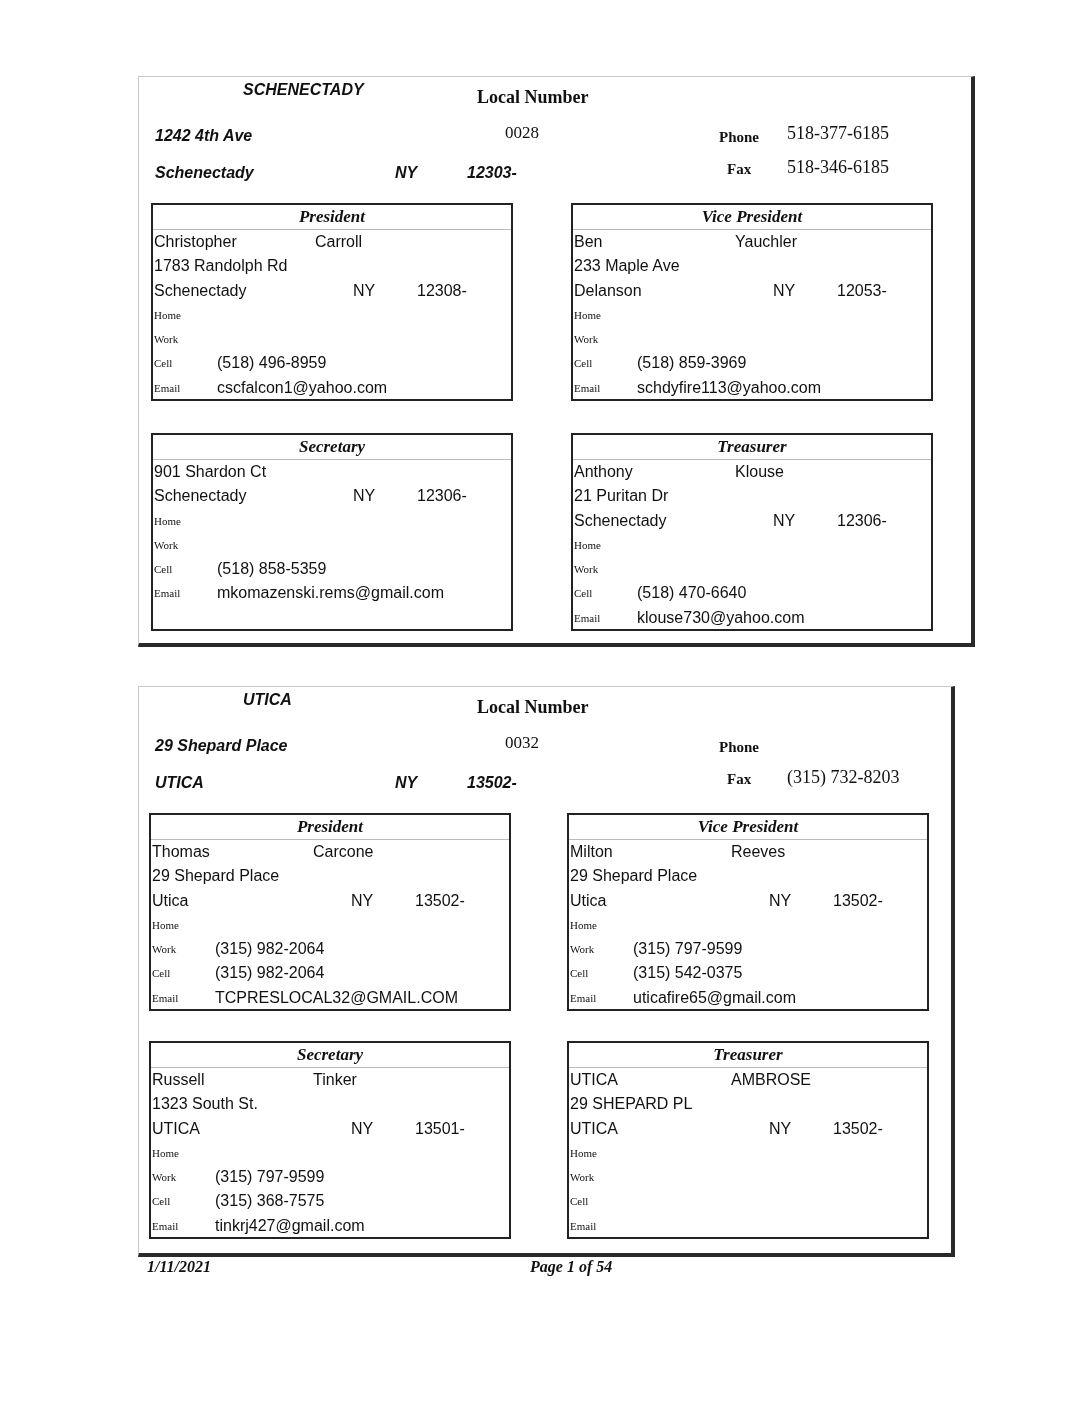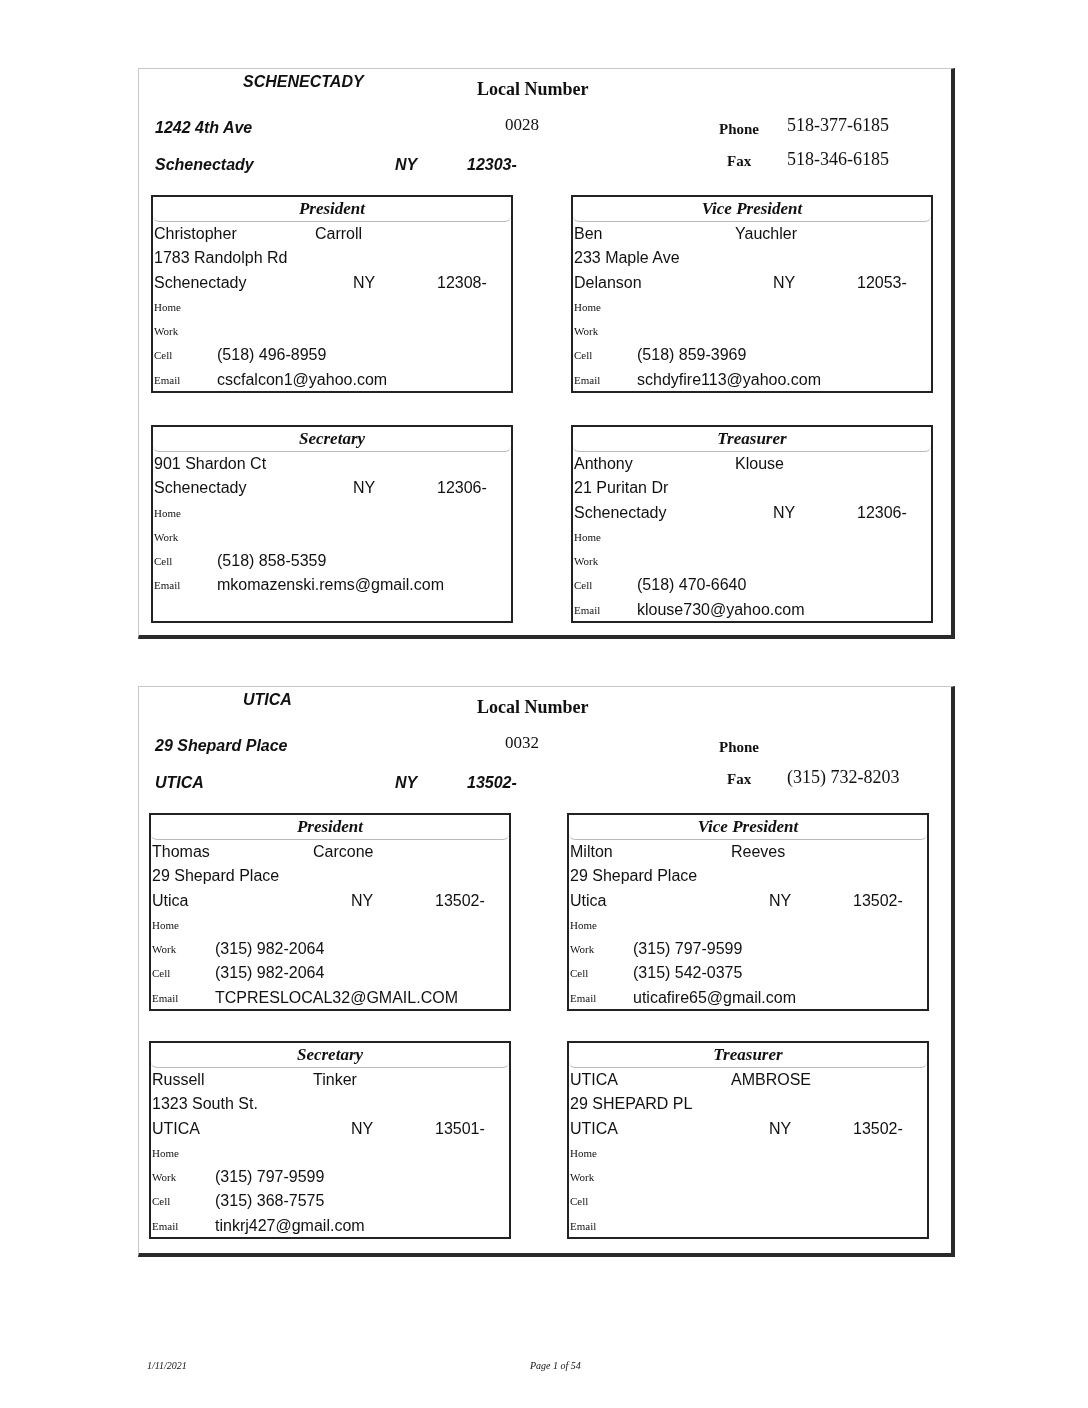--- a/index.html
+++ b/index.html
@@ -6,21 +6,21 @@
     body {
       width: 1088px; height: 1408px; background: #ffffff; position: relative;
       font-family: "Liberation Sans", sans-serif; color: #111;
     }
     .local {
       position: absolute; left: 138px; width: 812px;
       border-top: 1px solid #c8c8c8; border-left: 1px solid #c8c8c8;
       border-right: 4px solid #2a2a2a; border-bottom: 4px solid #2a2a2a;
       background: #fff;
     }
-    .local.l0 { top: 68px; height: 566px; }
+    .local.l0 { top: 76px; height: 566px; padding-left: 20px; }
     .local.l1 { top: 686px; height: 566px; }
 
     .hdr { position: absolute; font-style: italic; font-weight: bold; font-size: 16px;
       font-family: "Liberation Sans", sans-serif; }
     .hdr-serif { position: absolute; font-weight: bold;
       font-family: "Liberation Serif", serif; }
 
     .city-title { left: 104px; top: 4px; font-size: 16px; }
     .ln-label { left: 338px; top: 10px; font-size: 18px; }
     .ln-value { left: 366px; top: 46px; font-size: 17px; font-weight: normal; }
@@ -34,42 +34,41 @@
     .fax-value { left: 648px; top: 80px; font-size: 18px; font-weight: normal; }
 
     .card {
       position: absolute; width: 362px; height: 198px;
       border: 2px solid #222; background: #fff; box-sizing: border-box;
     }
     .card .title {
       text-align: center; font-family: "Liberation Serif", serif; font-style: italic;
       font-weight: bold; font-size: 17px; height: 24px; line-height: 24px;
       border-bottom: 1px solid #bbb;
-      border-radius: 6px;
     }
     .row { position: relative; height: 24.3px; font-size: 16px; line-height: 24px; }
     .row span { position: absolute; white-space: nowrap; }
     .lbl { font-family: "Liberation Serif", serif; font-size: 11px; left: 1px; }
     .c-first { left: 1px; }
     .c-last { left: 162px; }
     .c-state { left: 200px; }
-    .c-zip { left: 264px; margin-left: 20px; }
+    .c-zip { left: 264px; }
     .c-val { left: 64px; }
 
     .p-tl { left: 12px; top: 126px; }
     .p-tr { left: 432px; top: 126px; }
     .p-bl { left: 12px; top: 356px; }
     .p-br { left: 432px; top: 356px; }
     .u-tl { left: 10px; top: 126px; }
     .u-tr { left: 428px; top: 126px; }
     .u-bl { left: 10px; top: 354px; }
     .u-br { left: 428px; top: 354px; }
 
-    .footer { position: absolute; top: 1360px; font-family: "Liberation Serif", serif;
-      font-style: italic; font-weight: normal; font-size: 10px; }
+    .footer { position: absolute; top: 1258px; font-family: "Liberation Serif", serif;
+      font-style: italic; font-weight: bold; font-size: 16px; }
     .f-date { left: 147px; }
     .f-page { left: 530px; }
   </style>
 </head>
 <body>
 
 <div id="locals-root">
     <section class="local l0">
       <div class="hdr city-title">SCHENECTADY</div>
       <div class="hdr-serif ln-label">Local Number</div>

